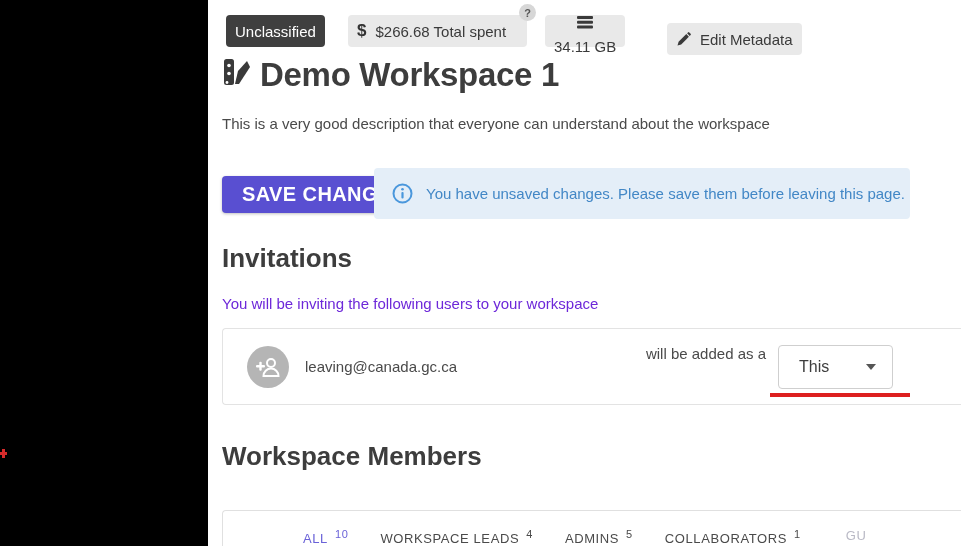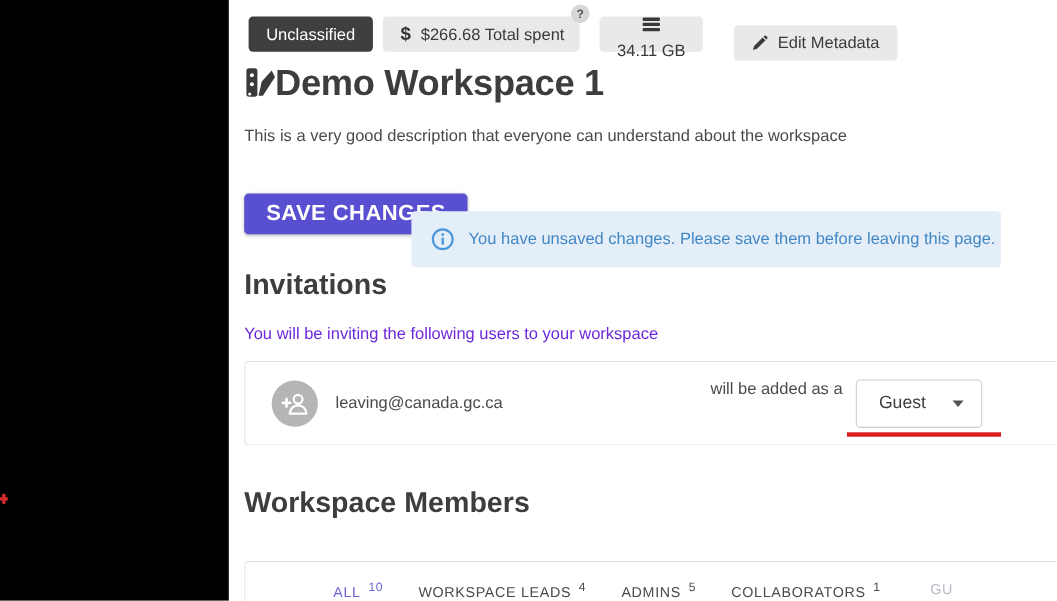--- a/index.html
+++ b/index.html
@@ -12,51 +12,51 @@
 
   
   .black-strip { position:absolute; left:0; top:0; width:208px; height:546px; background:#000; }
   .red-marker { position:absolute; left:0px; top:449px; width:8px; height:9px; z-index:10; }
   .red-marker .h { position:absolute; left:0; top:3px; width:7px; height:3px; background:#d62b2b; }
   .red-marker .v { position:absolute; left:2px; top:0; width:3px; height:9px; background:#d62b2b; }
 
   
   .badge {
     position:absolute; top:15px; height:32px; display:flex; align-items:center;
-    gap:9px; padding:0 16px; border-radius:4px; font-size:15px; color:#3a3a3a;
+    gap:9px; padding:0 9px; border-radius:4px; font-size:15px; color:#3a3a3a;
     background:#e9e9e9; white-space:nowrap;
   }
   .badge-dark { background:#3f3f3f; color:#ffffff; }
   #badge-unclassified { left:226px; }
   #badge-spent { left:348px; width:179px; }
   #badge-storage { left:545px;flex-direction:column; }
   #badge-edit { left:667px;margin-top:8px; }
   .dollar-glyph { font-weight:700; font-size:17px; color:#333; }
   .help-circle {
     position:absolute; left:519px; top:4px; width:17px; height:17px;
     border-radius:50%; background:#d7d7d7; color:#555; font-size:11px; font-weight:700;
     display:flex; align-items:center; justify-content:center; z-index:3;
   }
 
   
-  .title-row { position:absolute; left:222px; top:56px; display:flex; align-items:center; }
+  .title-row { position:absolute; left:222px; top:56px; display:flex; align-items:flex-start; gap:10px; }
   .page-title { font-size:33px; font-weight:600; color:#3d3d3d; margin:0; letter-spacing:-0.3px; }
   .description { position:absolute; left:222px; top:115px; font-size:15px; color:#4a4a4a; }
 
   
   .save-btn {
     position:absolute; left:222px; top:176px; height:37px; padding:0 20px;
     background:#594fd1; color:#fff; font-family:"Liberation Sans",sans-serif;
     font-size:20px; font-weight:700; letter-spacing:0.4px; border:none; border-radius:4px;
     box-shadow:0 1px 3px rgba(0,0,0,0.25); cursor:pointer;
   }
   .alert {
     position:absolute; left:374px; top:168px; width:536px; height:51px;
     background:#e4eef8; border-radius:4px; display:flex; align-items:center;
-    padding-left:18px; gap:13px; font-size:15px; color:#4287c6;margin-top:24px;
+    padding-left:18px; gap:13px; font-size:15px; color:#4287c6;
   }
 
   
   .section-heading { position:absolute; font-size:26px; font-weight:600; color:#3d3d3d; }
   #invitations-heading { left:222px; top:243px; }
   #members-heading { left:222px; top:441px; }
   .subtext { position:absolute; left:222px; top:295px; font-size:15px; color:#6d28d9; }
 
   
   .invite-card {
@@ -166,21 +166,21 @@
       <circle cx="16" cy="7" r="4" fill="none" stroke="#ffffff" stroke-width="2"></circle>
       <path d="M8.5 20 A7.5 7.5 0 0 1 23.5 20 Z" fill="none" stroke="#ffffff" stroke-width="2"></path>
       <rect x="1" y="9" width="9" height="2.4" rx="1" fill="#ffffff"></rect>
       <rect x="4.3" y="5.7" width="2.4" height="9" rx="1" fill="#ffffff"></rect>
     </svg>
   </div>
   <span class="invite-email">leaving@canada.gc.ca</span>
   <div class="role-group">
     <span class="role-prefix">will be added as a</span>
     <div class="role-select">
-      <span>Guest</span>
+      <span>This</span>
       <span class="caret-down"></span>
     </div>
   </div>
 </div>
 <div class="red-underline"></div>
 
 <div class="section-heading" id="members-heading">Workspace Members</div>
 
 <div class="members-card">
   <div class="tab-row">

